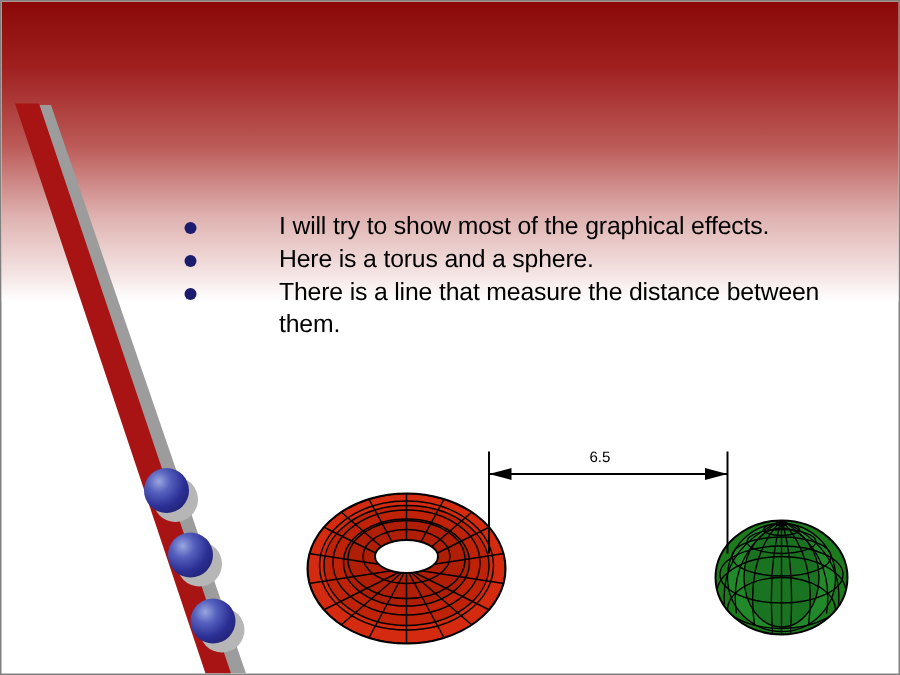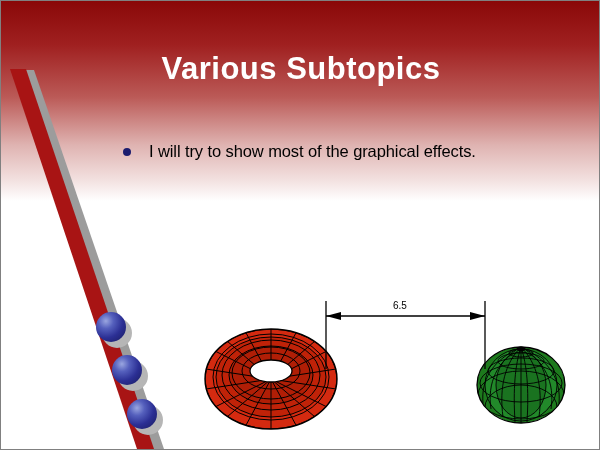--- a/index.html
+++ b/index.html
@@ -39,20 +39,21 @@
   #bullet-list {
     position: absolute;
     left: 122px;
     top: 140px;
     width: 440px;
   }
   .bullet-row {
     display: flex;
     align-items: flex-start;
     margin-bottom: 1px;
+    gap: 37px;
   }
   .bullet-marker {
     flex: 0 0 auto;
     width: 26px;
     padding-top: 7px;
   }
   .bullet-dot {
     display: block;
     width: 8px;
     height: 8px;
@@ -115,28 +116,39 @@
 
   <div class="ramp-sphere-shadow" style="left:101px; top:317px;"></div>
   <div class="ramp-sphere" style="left:95px; top:311px;"></div>
 
   <div class="ramp-sphere-shadow" style="left:117px; top:360px;"></div>
   <div class="ramp-sphere" style="left:111px; top:354px;"></div>
 
   <div class="ramp-sphere-shadow" style="left:132px; top:404px;"></div>
   <div class="ramp-sphere" style="left:126px; top:398px;"></div>
 
-  <div id="slide-title">Various Subtopics</div>
 
   <div id="bullet-list">
     <div class="bullet-row">
       <span class="bullet-marker">
           <i class="bullet-dot"></i>
         </span>
       <span class="bullet-text">I will try to show most of the graphical effects.</span>
+    </div>
+    <div class="bullet-row">
+      <span class="bullet-marker">
+          <i class="bullet-dot"></i>
+        </span>
+      <span class="bullet-text">Here is a torus and a sphere.</span>
+    </div>
+    <div class="bullet-row">
+      <span class="bullet-marker">
+          <i class="bullet-dot"></i>
+        </span>
+      <span class="bullet-text">There is a line that measure the distance between them.</span>
     </div>
   </div>
 
   <svg class="shape-svg" style="left:200px; top:320px;" width="140" height="112" viewBox="0 0 140 112">
     <defs>
       <clipPath id="torusClip">
         <ellipse cx="70" cy="58" rx="66" ry="50"></ellipse>
       </clipPath>
     </defs>
     <g>

